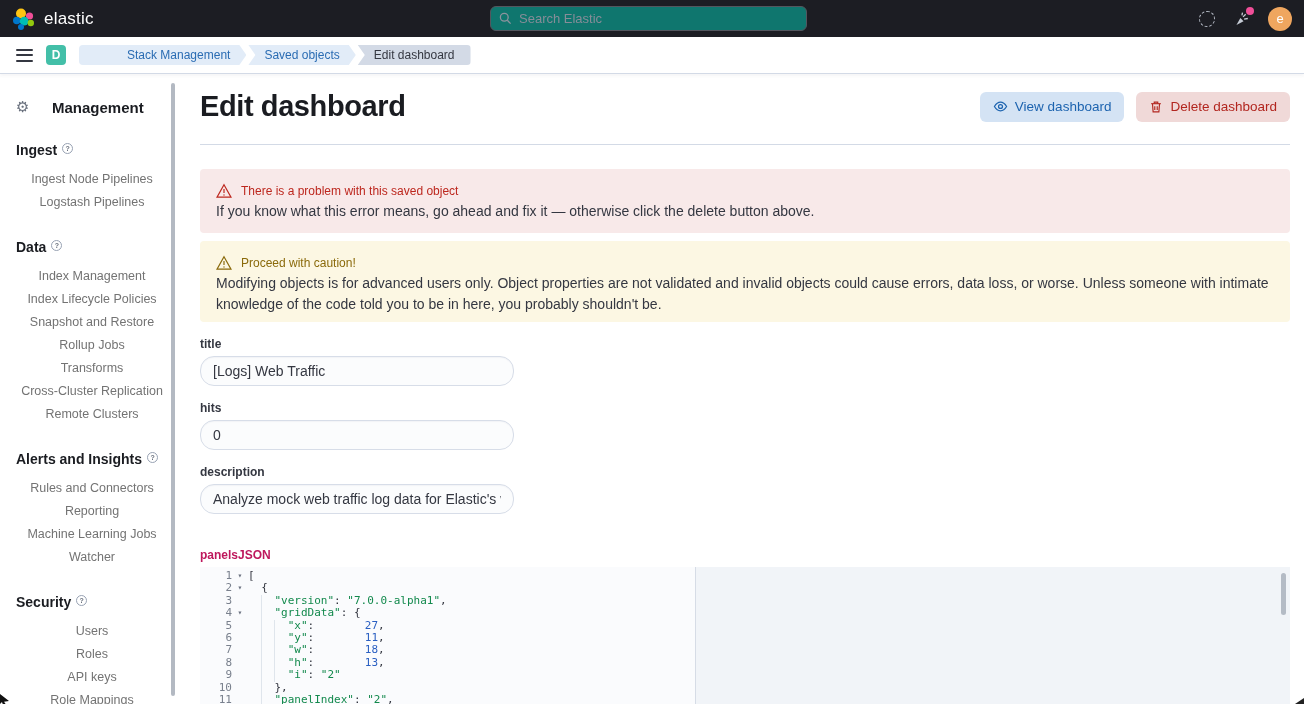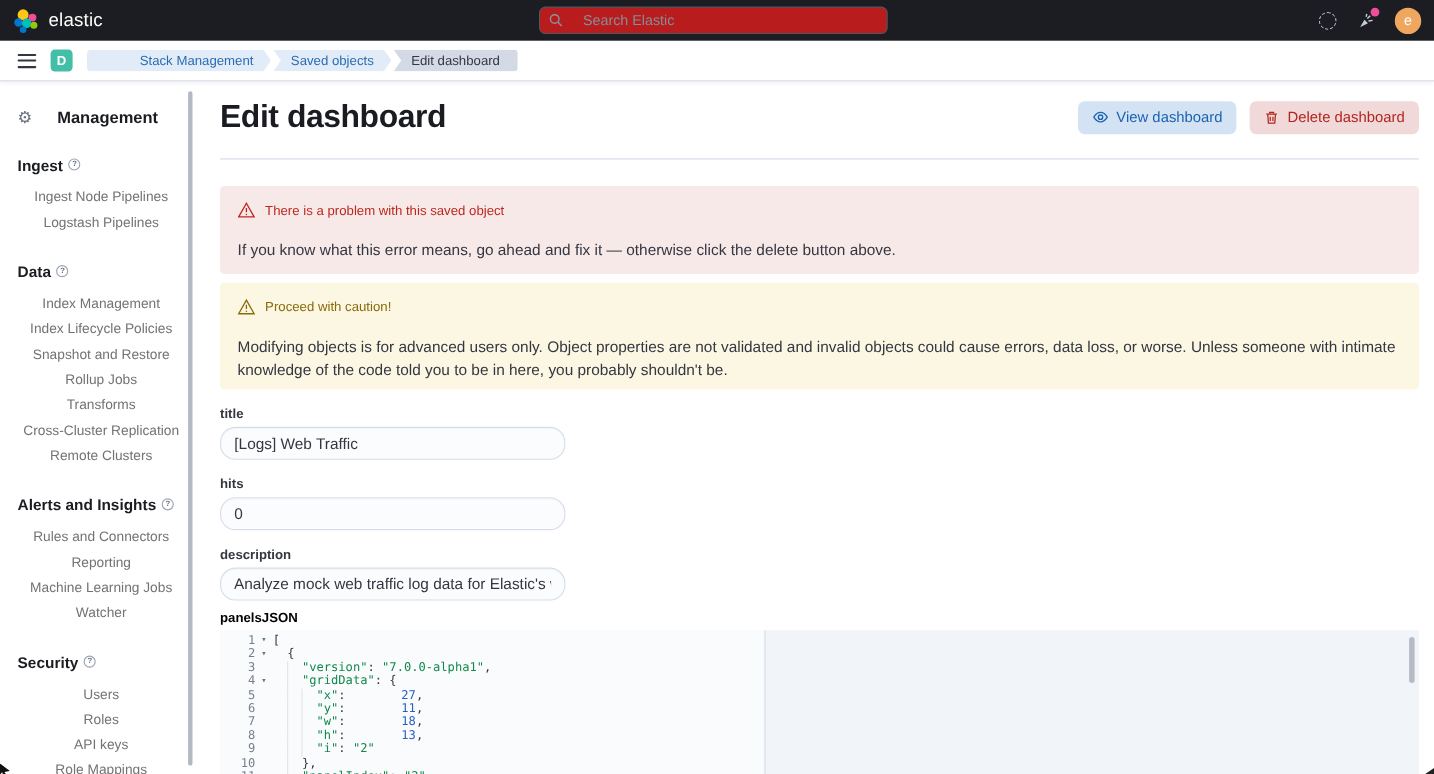--- a/index.html
+++ b/index.html
@@ -5,22 +5,22 @@
   * { margin:0; padding:0; box-sizing:border-box; }
   html,body { width:1304px; height:704px; overflow:hidden; background:#fff;
     font-family:"Liberation Sans","DejaVu Sans",sans-serif; position:relative; }
 
   
   .top-header { position:absolute; left:0; top:0; width:1304px; height:37px;
     background:#1c1d23; display:flex; align-items:center; padding:0 12px; z-index:30; }
   .logo-wrap { display:flex; align-items:center; gap:8px; cursor:pointer; }
   .brand { color:#fff; font-size:17px; font-weight:500; letter-spacing:.2px; }
   .search-box { position:absolute; left:490px; top:6px; width:317px; height:25px;
-    border:1px solid #53565e; border-radius:6px; background:#b91c1c;
-    display:flex; align-items:center; padding:1px 8px; gap:18px; }
+    border:1px solid #53565e; border-radius:6px; background:#0f766e;
+    display:flex; align-items:center; padding:1px 8px; gap:7px; }
   .search-box input { flex:1; background:transparent; border:none; outline:none;
     color:#d4dae3; font-size:13px; font-family:inherit; }
   .search-box input::placeholder { color:#868d98; }
   .header-right { position:absolute; right:12px; top:0; height:37px; display:flex;
     align-items:center; gap:17px; }
   .hdr-icon-btn { position:relative; width:18px; height:18px; display:flex;
     align-items:center; justify-content:center; cursor:pointer; }
   .dashed-circle { width:16px; height:16px; border:1.4px dashed #b9bfca; border-radius:50%; }
   .notif-dot { position:absolute; top:-3px; right:-3px; width:8px; height:8px;
     border-radius:50%; background:#f04e98; }
@@ -71,34 +71,34 @@
   .actions { display:flex; gap:12px; }
   .btn { height:30px; border:none; border-radius:6px; font-size:13.5px; font-weight:500;
     display:flex; align-items:center; gap:7px; padding:0 13px; cursor:pointer;
     font-family:inherit; }
   .btn-danger { background:#f0d9d8; color:#b2261f; }
   .btn-primary { background:#d4e3f4; color:#1c63af; }
   .divider { border:none; border-top:1px solid #d3dae6; margin-top:21px; }
 
   .callout { border-radius:4px; padding:14px 16px 11px; margin-top:24px; }
   .callout .co-title { font-size:12px; font-weight:500; display:flex; align-items:center; gap:9px; }
-  .callout .co-body { font-size:14px; color:#343741; margin-top:18px; line-height:21px; }
+  .callout .co-body { font-size:14px; color:#343741; margin-top:2px; line-height:21px; }
   .callout-danger { background:#f8e9e9; }
   .callout-danger .co-title { color:#bd271e; }
   .callout-warning { background:#fcf7e3; margin-top:8px; padding-bottom:7px; }
   .callout-warning .co-title { color:#8a6a0b; }
 
   .field { margin-top:15px; width:314px; }
   .field label { display:block; font-size:12px; font-weight:700; color:#343741; margin-bottom:5px; }
   .field input { width:100%; height:30px; padding:0 12px; font-size:14px; color:#343741;
     background:#fbfcfd; border:1px solid #d7dde8; border-radius:14px; font-family:inherit;
     box-shadow:inset 0 1px 1px rgba(100,110,130,.06); outline:none; }
 
-  .editor-label { display:block; font-size:12px; font-weight:700; color:#000000;
-    margin-top:8px; margin-bottom:5px; }
+  .editor-label { display:block; font-size:12px; font-weight:700; color:#be185d;
+    margin-top:34px; margin-bottom:5px; }
   .code-editor { position:relative; height:200px; background:#fafbfd; padding-top:3px;
     font-family:"DejaVu Sans Mono","Liberation Mono",monospace; font-size:11px;
     line-height:12.4px; cursor:text; }
   .pm-shade { position:absolute; top:0; bottom:0; left:495px; right:0; background:#f1f4f8; }
   .pm-line { position:absolute; top:0; bottom:0; left:495px; width:1px; background:#d6dce6; }
   .crow { display:flex; position:relative; z-index:2; height:12.4px; }
   .ln { width:32px; flex:none; text-align:right; color:#79808d; }
   .fw { width:16px; flex:none; text-align:center; font-size:8px; color:#6b7280; cursor:pointer; }
   .codeline { white-space:pre; flex:1; }
   .iu { display:inline-block; width:2ch; height:12.4px; vertical-align:top; }

